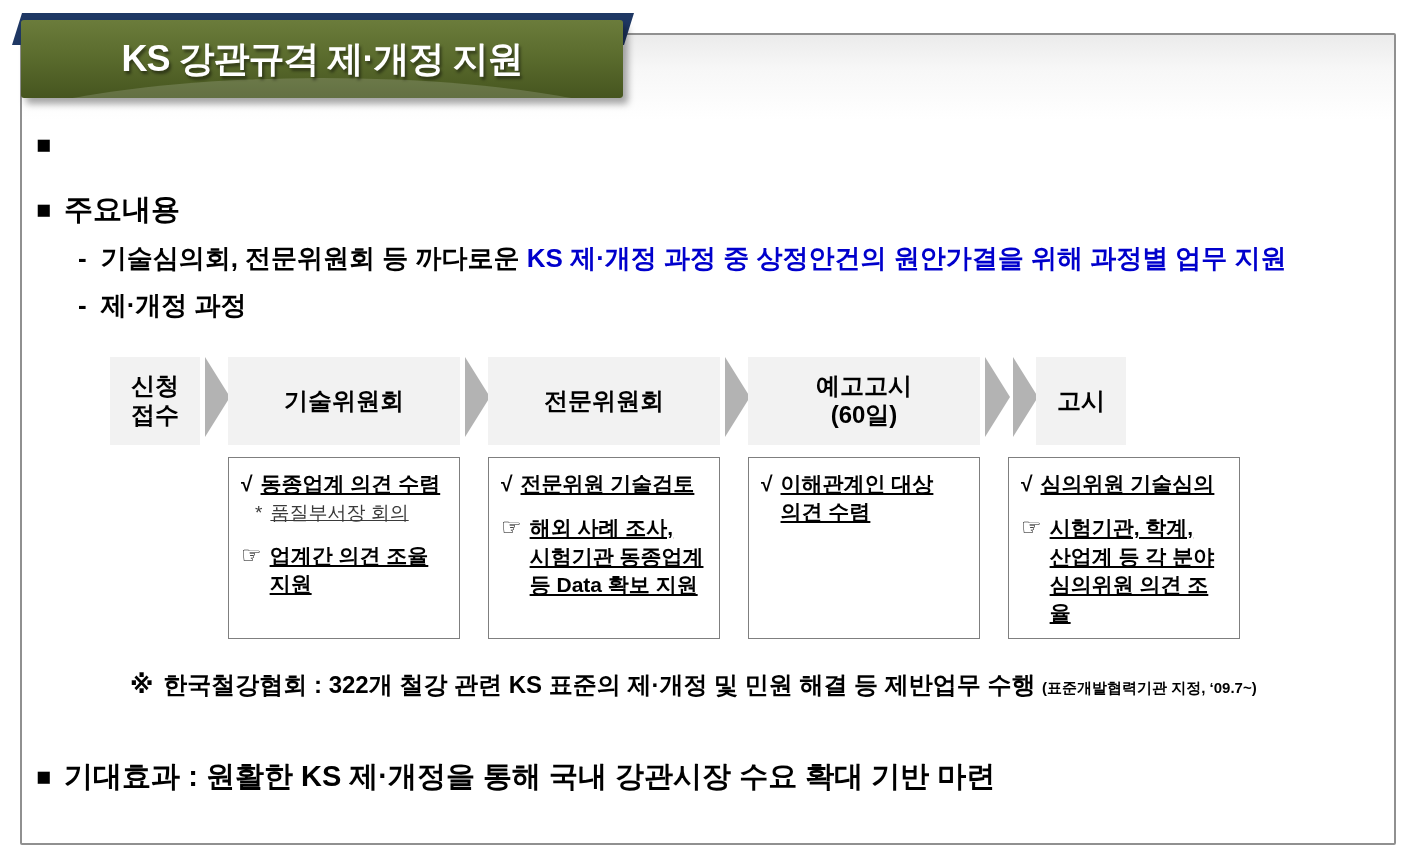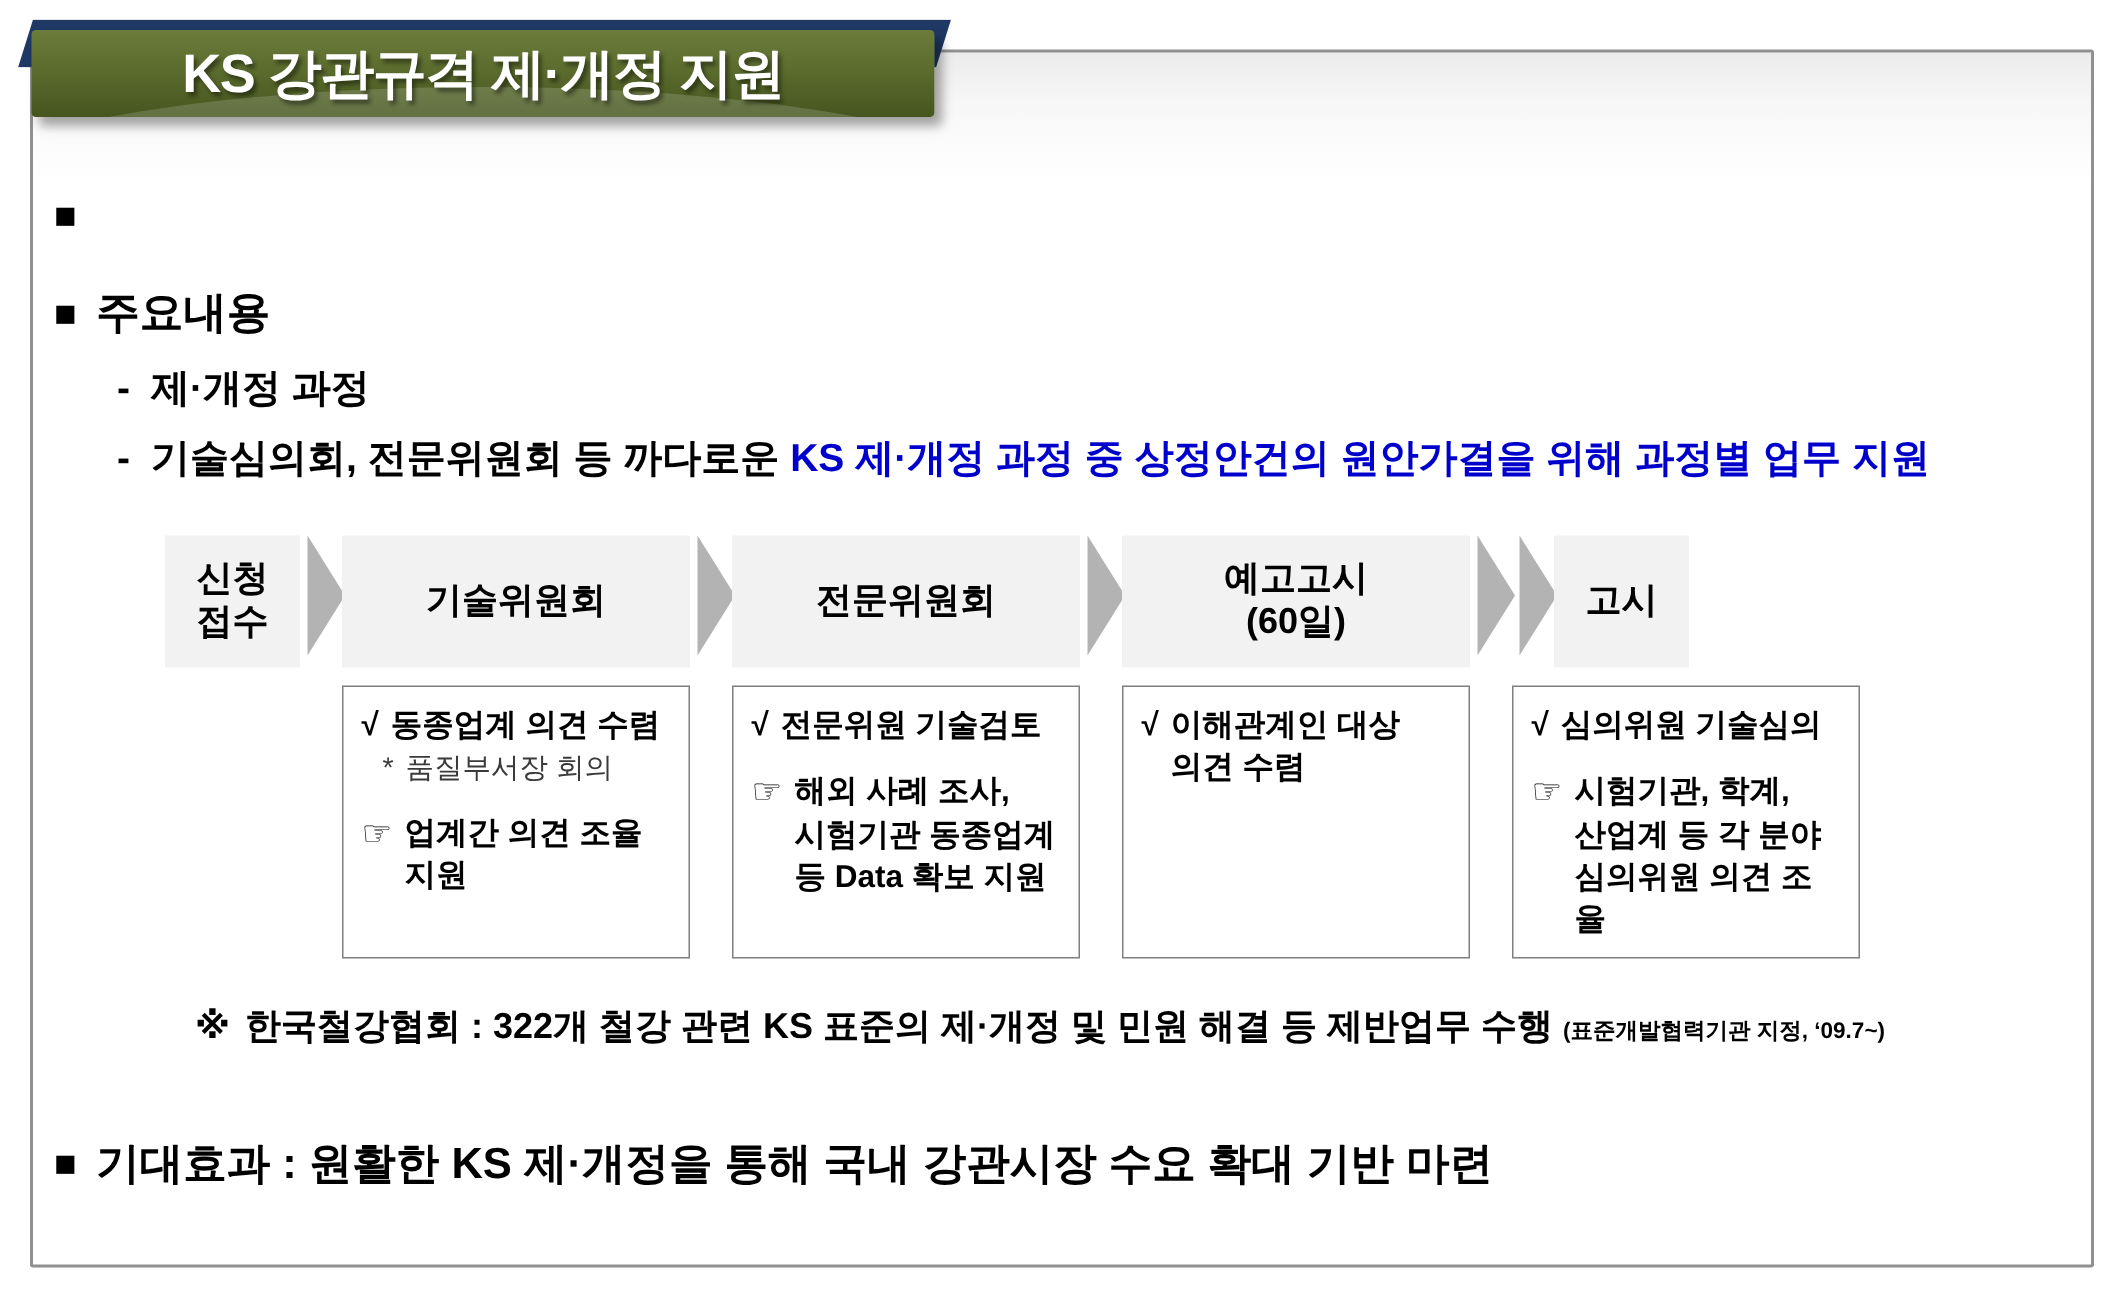--- a/index.html
+++ b/index.html
@@ -28,21 +28,21 @@
     left: 12px; top: 13px;
     width: 622px; height: 32px;
     background: #1f3864;
     clip-path: polygon(10px 0, 100% 0, calc(100% - 10px) 100%, 0 100%);
   }
 
   
   .title-box {
     position: absolute;
     left: 21px; top: 20px;
-    width: 602px; height: 58px;
+    width: 602px; height: 78px;
     border-radius: 3px;
     background: linear-gradient(180deg, #6b7c3b 0%, #5a6b2d 48%, #46551f 100%);
     box-shadow: 5px 6px 7px rgba(0,0,0,0.35);
     display: flex; align-items: center; justify-content: center;
     overflow: hidden;
   }
   .title-box::after {
     content: "";
     position: absolute;
     left: -12%; bottom: -58px;
@@ -129,21 +129,21 @@
     padding: 12px 10px 10px 12px;
   }
   .di {
     display: flex;
     font-weight: bold;
     font-size: 21px;
     line-height: 1.35;
     color: #000;
   }
   .di .pf { flex: 0 0 auto; margin-right: 8px; }
-  .di .itext { white-space: pre-line; }
+  .di .itext { white-space: pre-line; text-decoration: underline; }
   .di.check .pf { font-size: 21px; }
   .di.hand { margin-top: 16px; }
   .di.hand .pf { font-size: 23px; line-height: 1.2; }
   .di.sub {
     font-weight: normal;
     font-size: 19px;
     color: #3a3a3a;
     margin: 2px 0 0 14px;
   }
 
@@ -167,25 +167,25 @@
     <div class="heading h-bg">
       <span class="sq">■</span>
     </div>
 
     <div class="heading h-main">
       <span class="sq">■</span>
       <span>주요내용</span>
     </div>
 
     <div class="sub-bullet">
+      <span class="dash">-</span><span>기술심의회, 전문위원회 등 까다로운 </span><span class="blue">KS 제·개정 과정 중 상정안건의 원안가결을 위해 과정별 업무 지원</span>
+    </div>
+
+    <div class="sub-bullet">
       <span class="dash">-</span><span>제·개정 과정</span><span class="blue"></span>
-    </div>
-
-    <div class="sub-bullet">
-      <span class="dash">-</span><span>기술심의회, 전문위원회 등 까다로운 </span><span class="blue">KS 제·개정 과정 중 상정안건의 원안가결을 위해 과정별 업무 지원</span>
     </div>
 
     <div class="flow-row">
       <div class="flow-step w-sm">신청
 접수</div>
       <div class="arrow-cell">
           <div class="flow-arrow"></div>
         </div>
       <div class="flow-step w-lg">기술위원회</div>
       <div class="arrow-cell">

